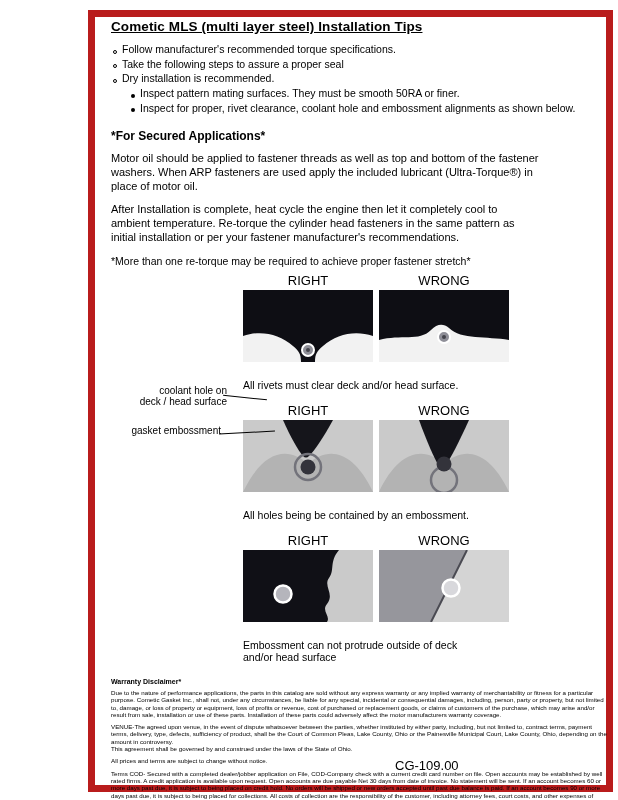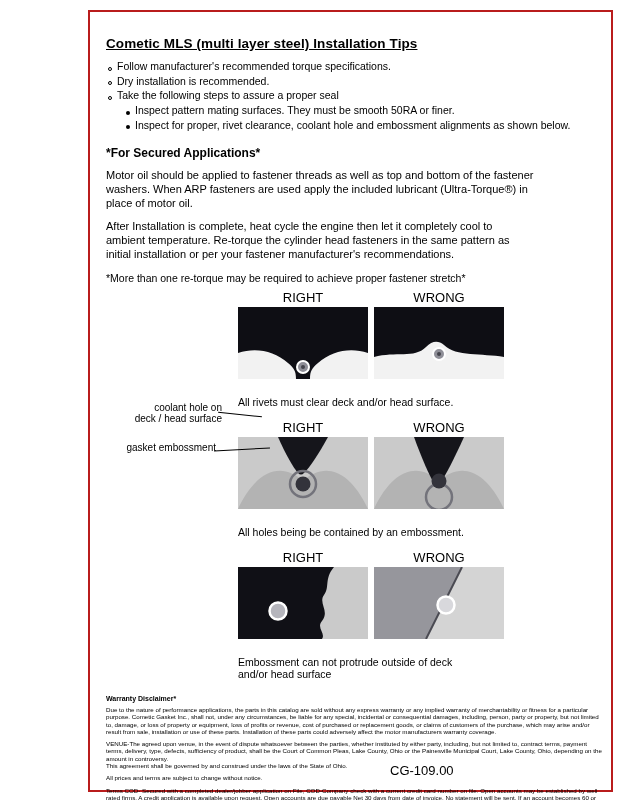--- a/index.html
+++ b/index.html
@@ -1,20 +1,20 @@
 <!DOCTYPE html>
 <html><head>
 <meta charset="utf-8">
 <style>
   * { margin:0; padding:0; box-sizing:border-box; }
   html,body { width:618px; background:#ffffff; font-family:"Liberation Sans", sans-serif; color:#000; }
   .canvas { position:relative; width:618px; height:800px; background:#fff; }
   .page {
     position:absolute; left:88px; top:10px; width:525px; height:782px;
-    border:2px solid #b91c1c; background:#fff; padding:24px 10px 0 16px;
+    border:7px solid #b91c1c; background:#fff; padding:2px 10px 0 16px;
   }
   .title { font-size:13.5px; font-weight:bold; text-decoration:underline; margin-bottom:9px; letter-spacing:.1px; }
   .bullets { font-size:10.5px; line-height:1.3; }
   .bullet { display:flex; align-items:center; margin-bottom:1px; }
   .bullet .marker-open {
     flex:0 0 auto; width:4px; height:4px; border:1px solid #000; border-radius:50%;
     margin:4px 5px 0 2px;
   }
   .bullet.sub { margin-left:18px; }
   .bullet .marker-filled {
@@ -50,25 +50,25 @@
 
     <div class="title">Cometic MLS (multi layer steel) Installation Tips</div>
 
     <div class="bullets">
       <div class="bullet">
         <span class="marker-open"></span>
         <span>Follow manufacturer's recommended torque specifications.</span>
       </div>
       <div class="bullet">
         <span class="marker-open"></span>
-        <span>Dry installation is recommended.</span>
+        <span>Take the following steps to assure a proper seal</span>
       </div>
       <div class="bullet">
         <span class="marker-open"></span>
-        <span>Take the following steps to assure a proper seal</span>
+        <span>Dry installation is recommended.</span>
       </div>
       <div class="bullet sub">
         <span class="marker-filled"></span>
         <span>Inspect pattern mating surfaces.  They must be smooth 50RA or finer.</span>
       </div>
       <div class="bullet sub">
         <span class="marker-filled"></span>
         <span>Inspect for proper, rivet clearance, coolant hole and embossment alignments as shown below.</span>
       </div>
     </div>

